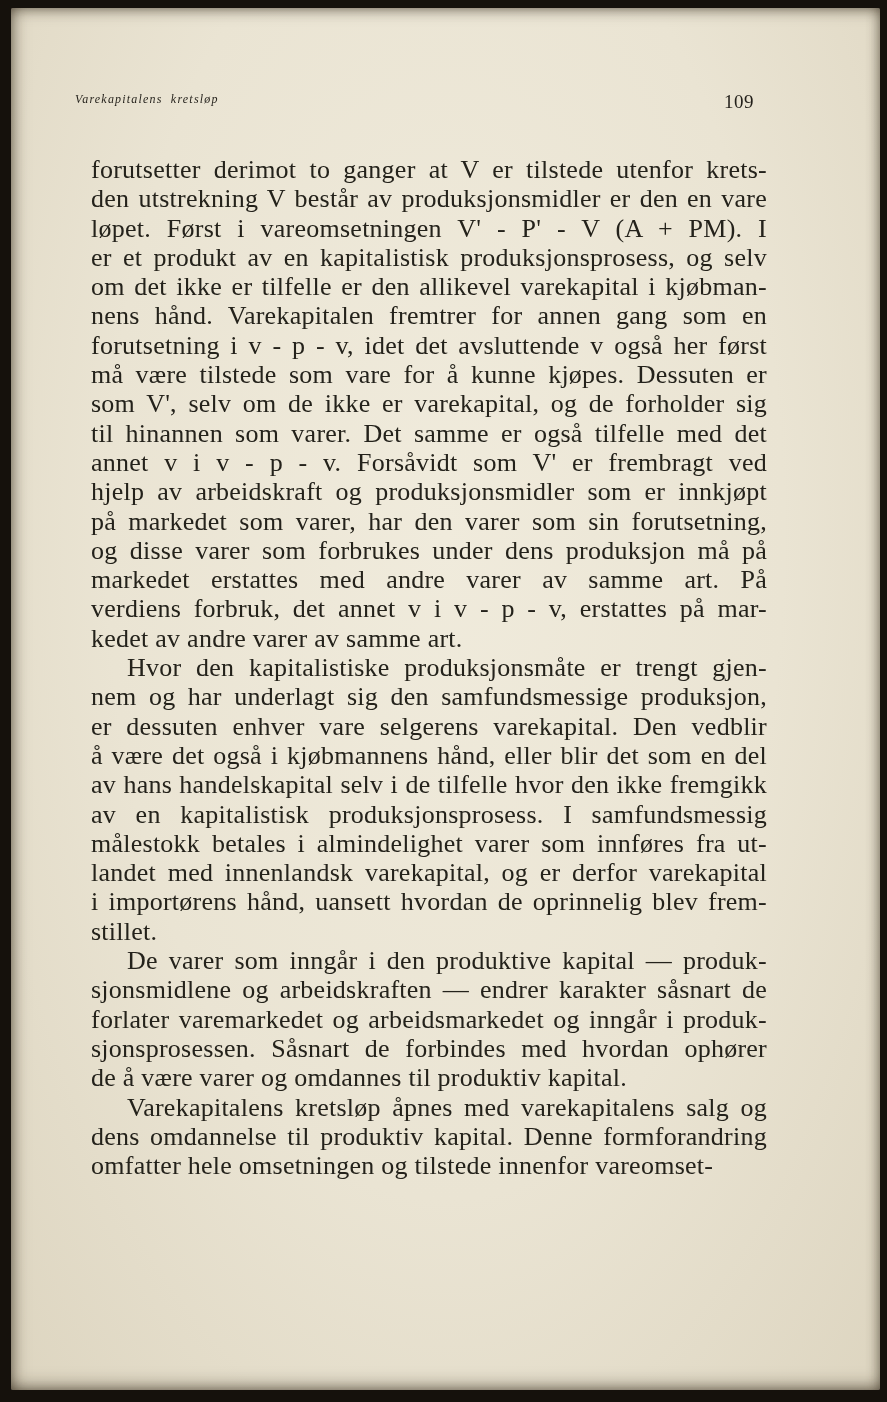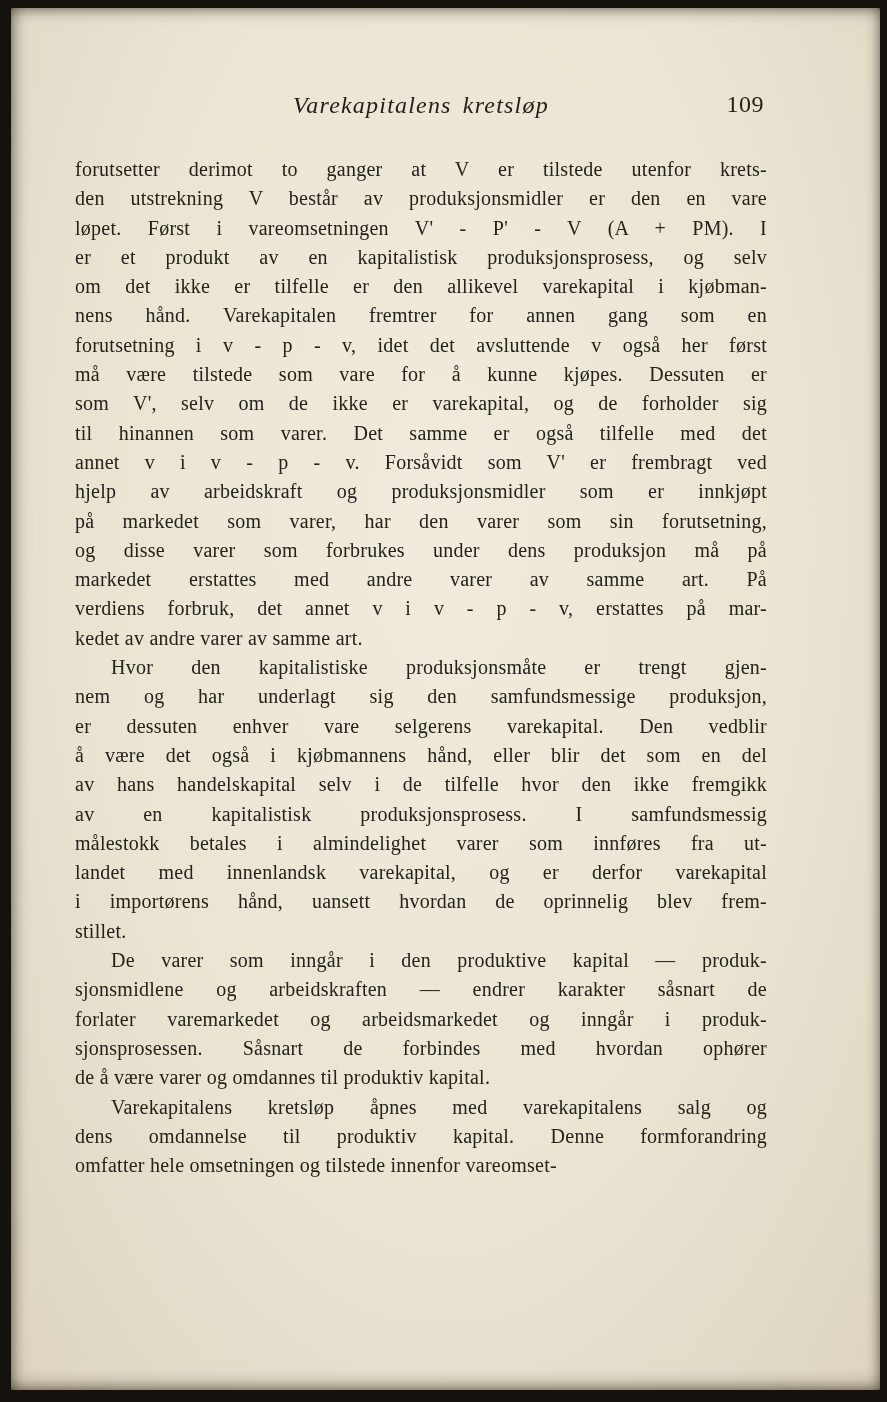--- a/index.html
+++ b/index.html
@@ -36,46 +36,46 @@
     width: 692px;
   }
   .header {
     position: relative;
     margin-top: 84px;
     height: 28px;
     color: #221f19;
   }
   .running-title {
     display: block;
-    text-align: center;
     font-style: italic;
-    font-size: 24px;
+    font-size: 12px;
     letter-spacing: 1.2px;
     word-spacing: 4px;
   }
   .page-number {
     position: absolute;
-    right: 3px;
+    right: 13px;
     top: -1px;
-    font-size: 24px;
+    font-size: 19px;
     letter-spacing: 0.5px;
   }
   .body-text {
     margin-top: 35px;
     color: #24221b;
   }
   .line {
-    font-size: 20px;
+    font-size: 26px;
     line-height: 29.3px;
     height: 29.3px;
     letter-spacing: 0.25px;
     text-align: justify;
     text-align-last: justify;
     white-space: nowrap;  
     overflow: hidden;
+    margin-left: 16px;
   }
   .line.last {
     text-align-last: left;
   }
   .paragraph.indent .line.first {
     padding-left: 36px;
   }
 </style>
 </head>
 <body>

